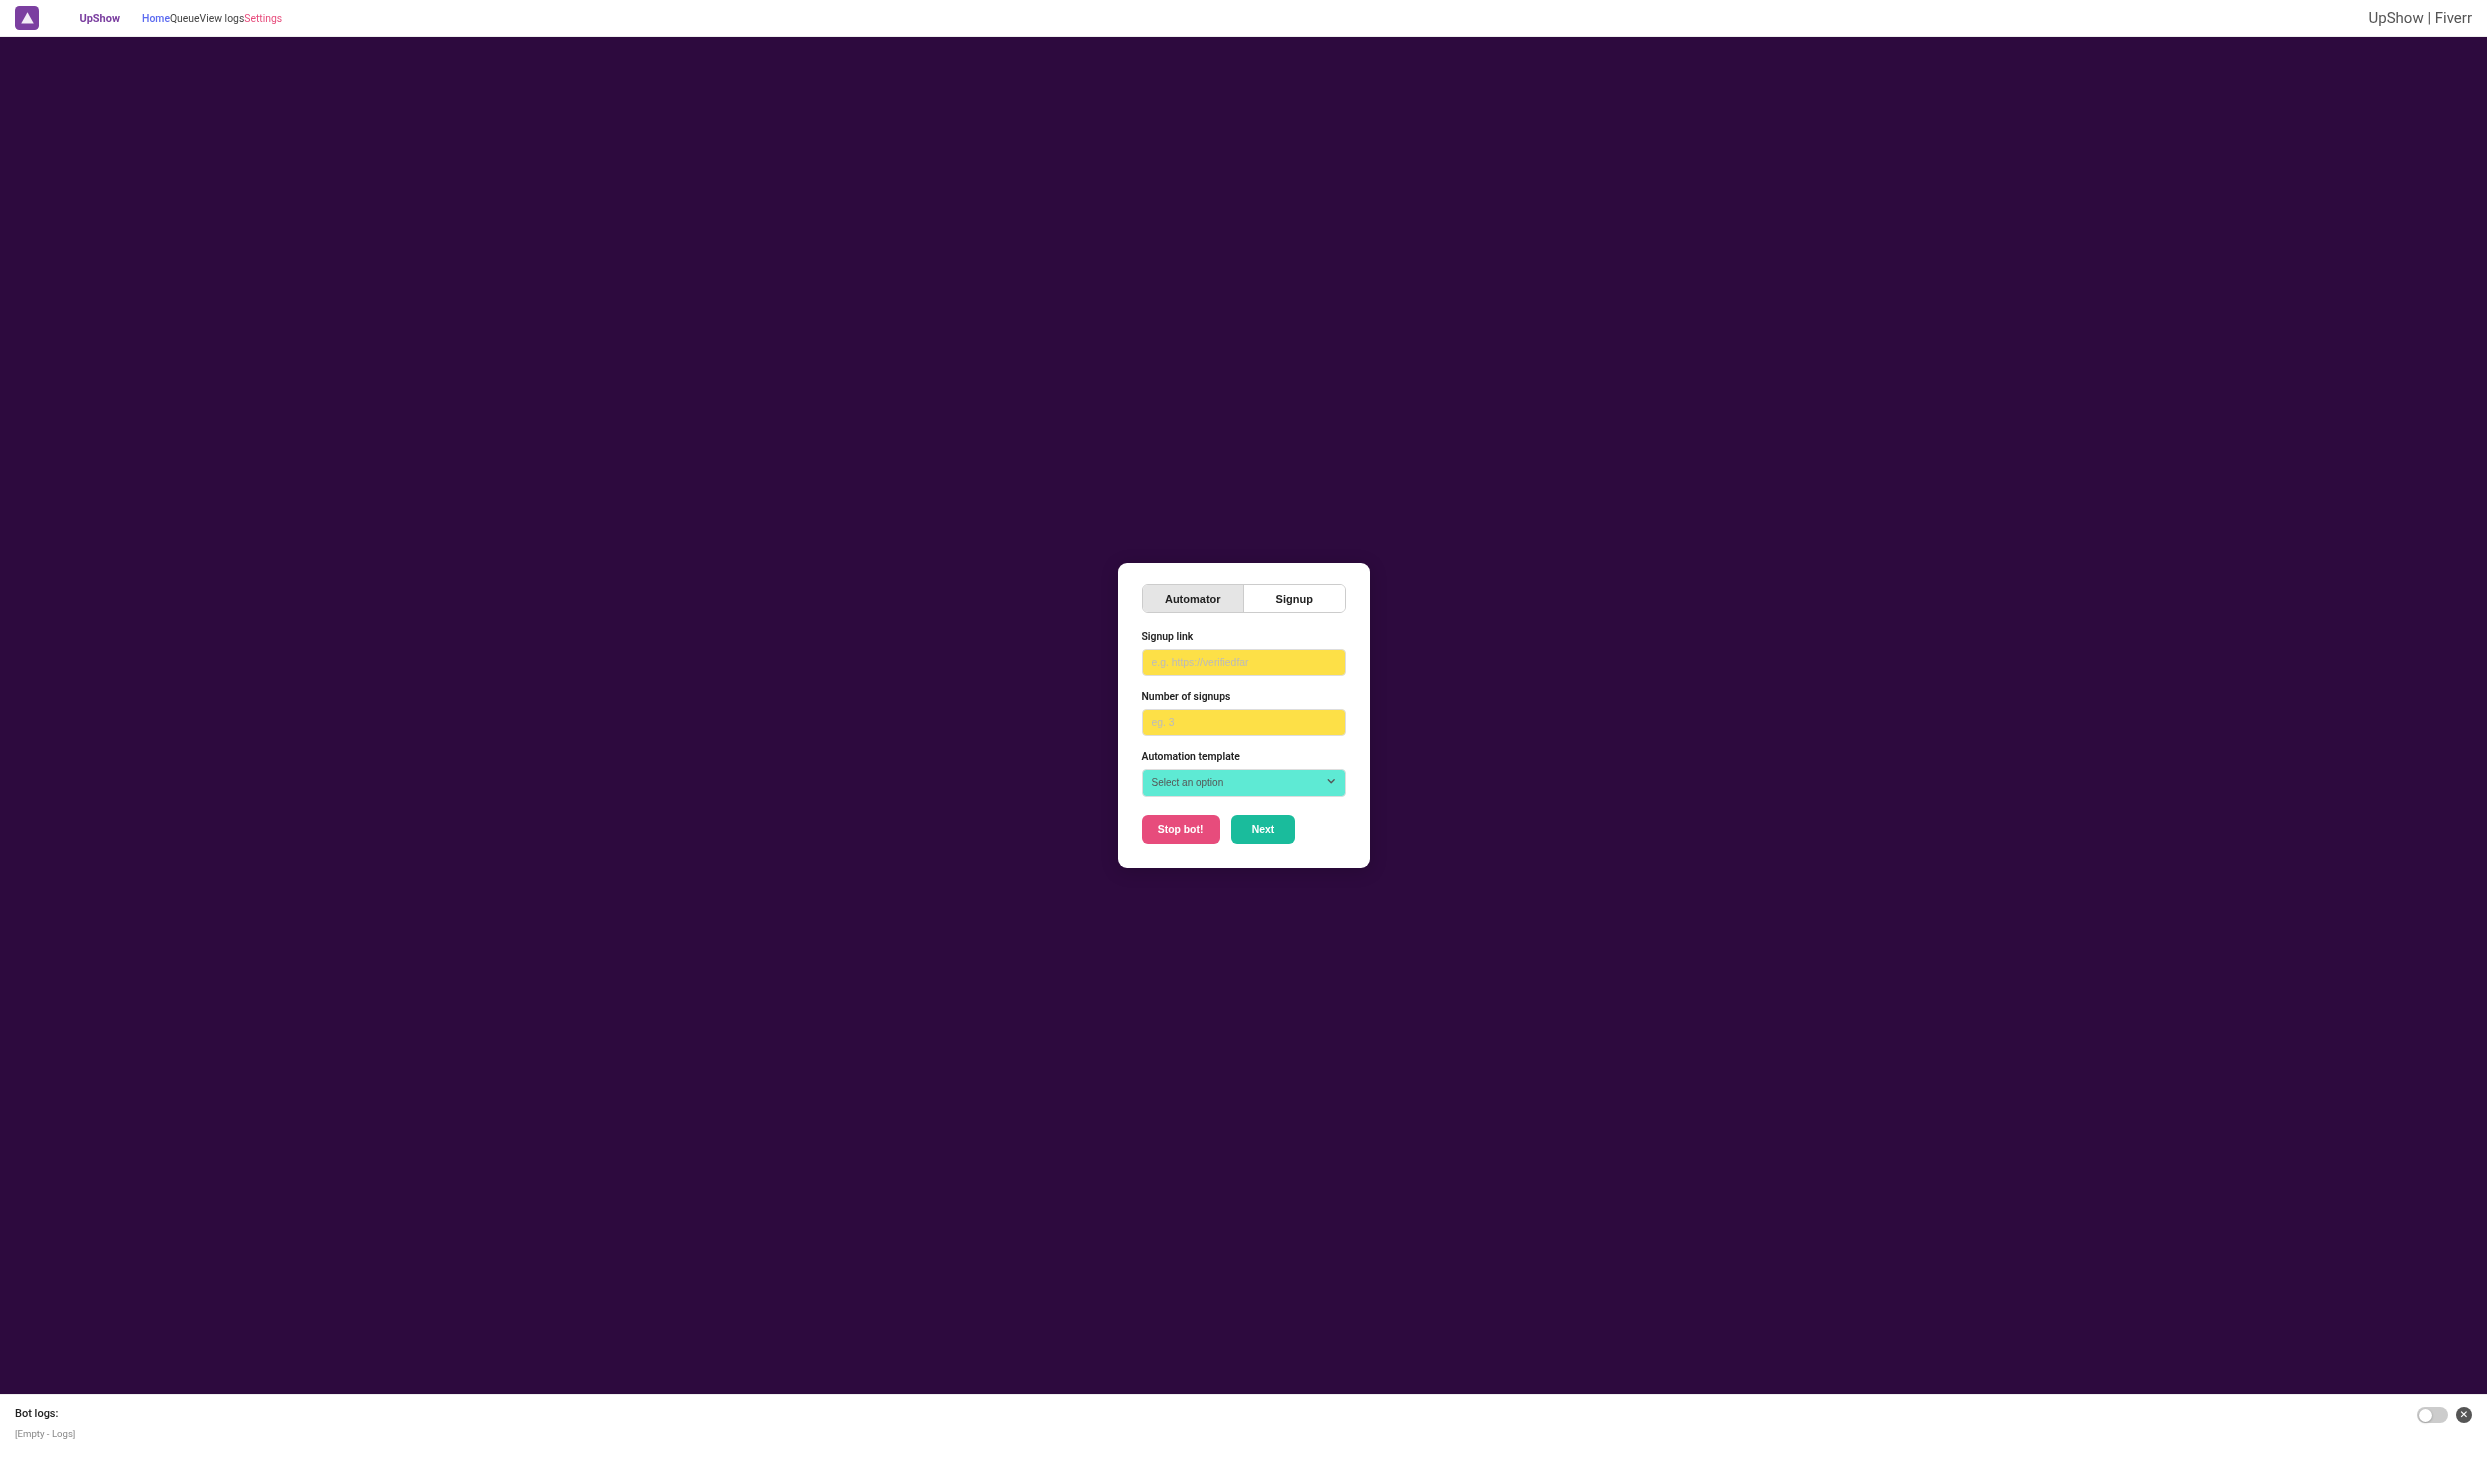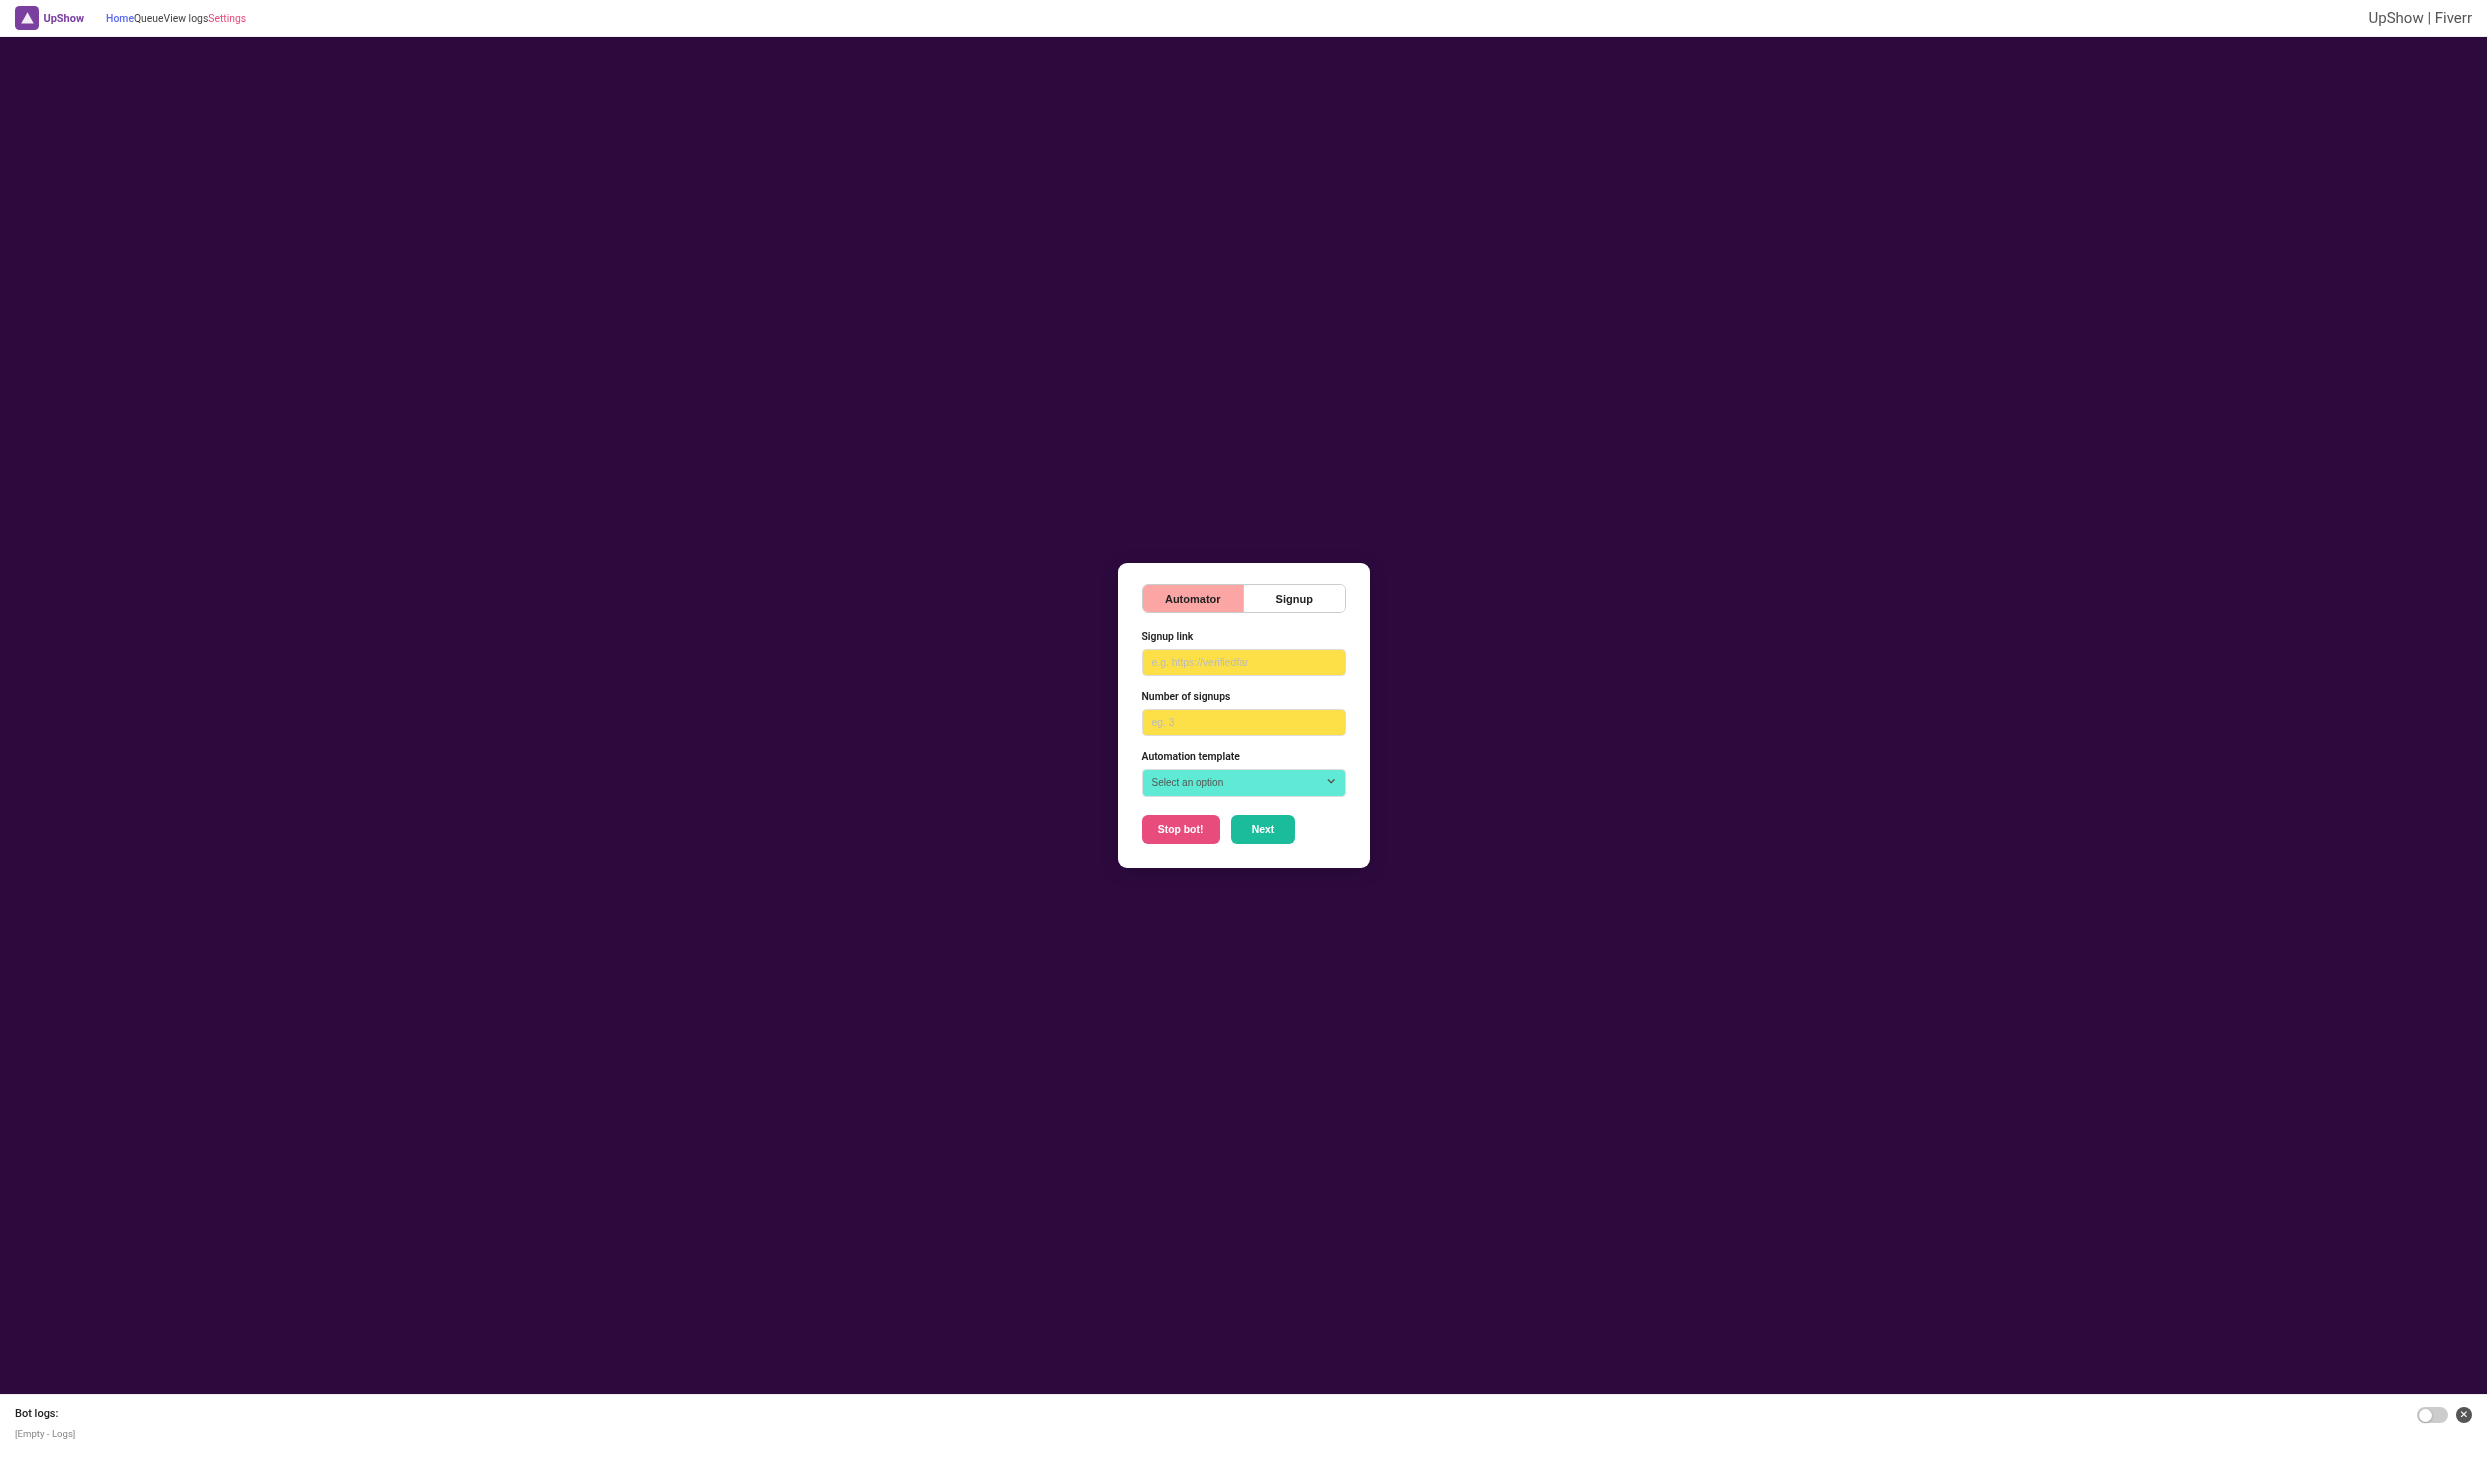--- a/index.html
+++ b/index.html
@@ -25,20 +25,21 @@
       background: #fff;
       border-bottom: 0.7px solid #eee;
       position: relative;
       z-index: 10;
     }
 
     #logo-area {
       display: flex;
       align-items: center;
       margin-right: 22px;
+      gap: 36px;
     }
 
     #logo-icon {
       width: 24px;
       height: 24px;
       background: #7b3fa0;
       border-radius: 4.4px;
       display: flex;
       align-items: center;
       justify-content: center;
@@ -115,21 +116,21 @@
       margin-bottom: 16.3px;
     }
 
     .tab-btn {
       flex: 1;
       padding: 7.4px 0;
       font-size: 11px;
       font-weight: 600;
       cursor: pointer;
       border: none;
-      background: #fca5a5;
+      background: #e5e5e5;
       color: #222;
       text-align: center;
     }
 
     .tab-btn.active {
       background: #fff;
       color: #222;
     }
 
     .tab-btn:first-child {

